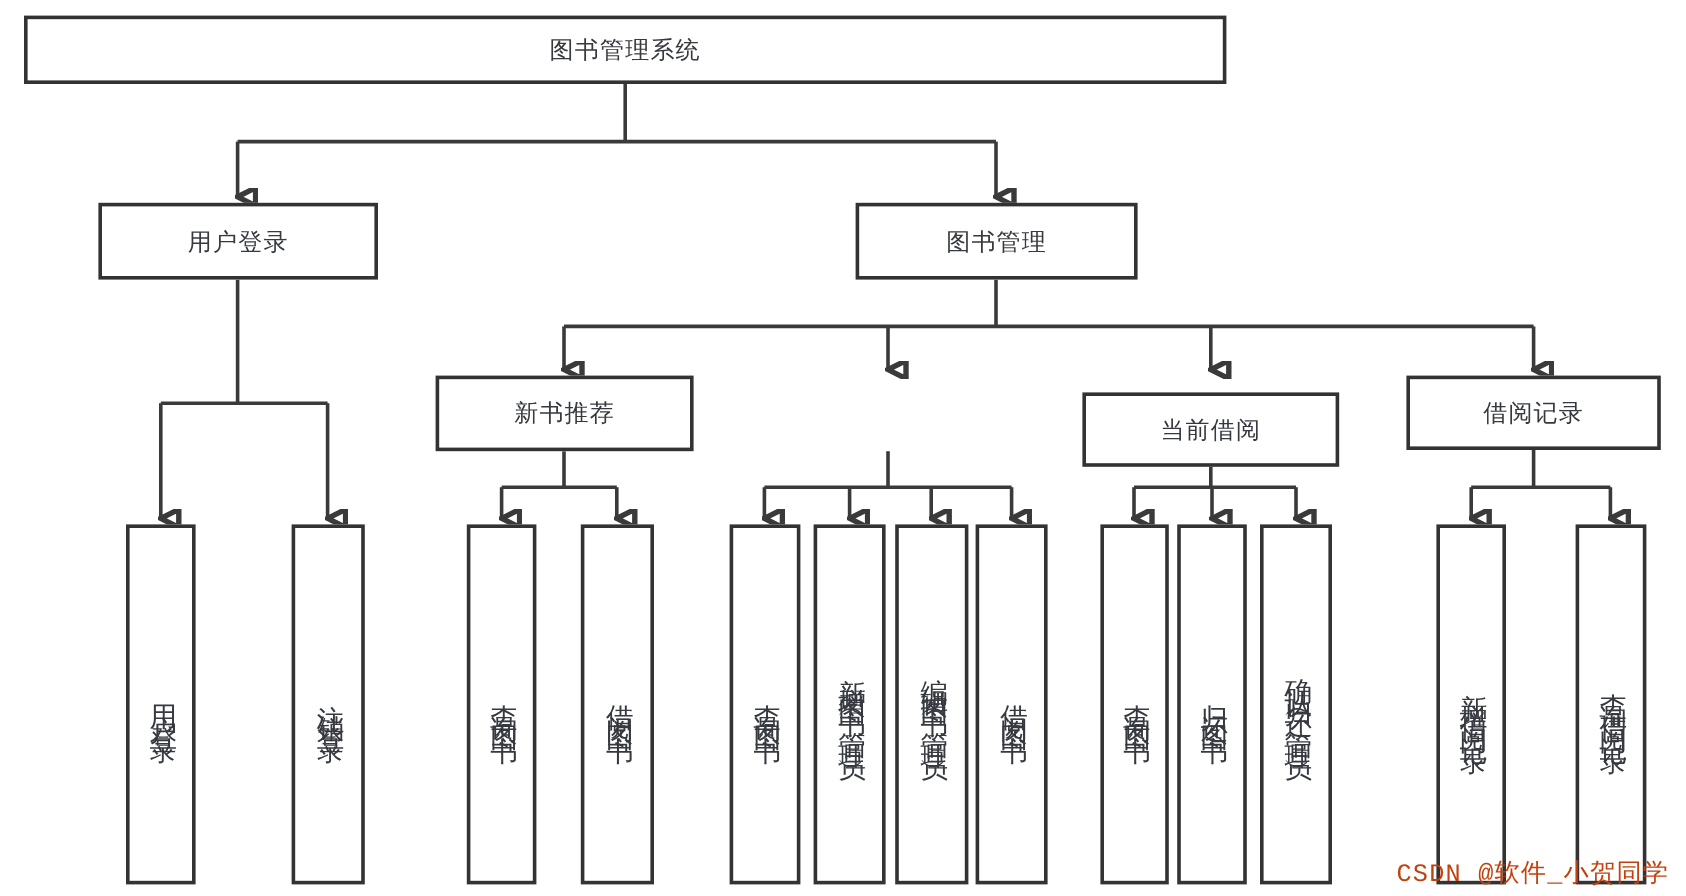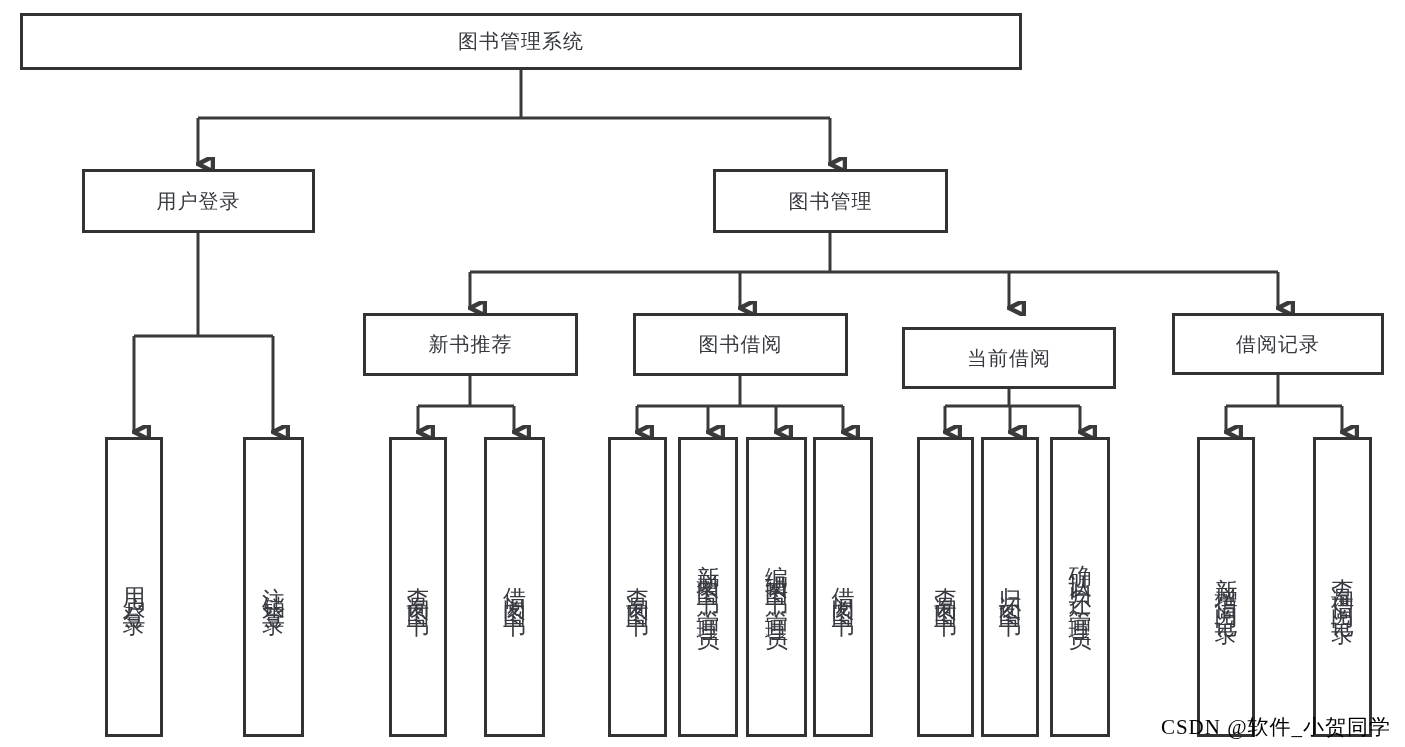--- a/index.html
+++ b/index.html
@@ -1,21 +1,21 @@
 <!DOCTYPE html>
 <html><head>
 <meta charset="utf-8">
 <style>
   html, body { margin: 0; padding: 0; background: #ffffff; }
   .canvas {
     position: relative;
     width: 1405px;
     height: 747px;
     background: #ffffff;
-    font-family: Liberation Serif, serif;
+    font-family: Liberation Mono, monospace;
     overflow: hidden;
   }
   .connectors {
     position: absolute;
     left: 0; top: 0;
     width: 1405px; height: 747px;
   }
   .connectors path { stroke: #3a3a3a; stroke-width: 3; fill: none; }
   .box {
     position: absolute;
@@ -35,21 +35,21 @@
     font-size: 23px;
     letter-spacing: 9px;
     line-height: 1;
     color: #36393f;
   }
   .watermark {
     position: absolute;
     right: 14px;
     bottom: 6px;
     font-size: 21px;
-    color: #000000;
+    color: #c2410c;
     letter-spacing: 1px;
     white-space: nowrap;
   }
 </style>
 </head>
 <body>
 
 <div class="canvas">
 
   <svg class="connectors" viewBox="0 0 1405 747" xmlns="http://www.w3.org/2000/svg">
@@ -107,23 +107,20 @@
   <div class="box" style="left:82px; top:169px; width:233px; height:64px;">
     <span class="hlabel">用户登录</span>
   </div>
   <div class="box" style="left:713px; top:169px; width:235px; height:64px;">
     <span class="hlabel">图书管理</span>
   </div>
 
   <div class="box" style="left:363px; top:313px; width:215px; height:63px;">
     <span class="hlabel">新书推荐</span>
   </div>
-  <div class="box" style="left:633px; top:313px; width:215px; height:63px;">
-    <span class="hlabel">图书借阅</span>
-  </div>
   <div class="box" style="left:902px; top:313px; width:214px; height:62px;margin-top:14px;">
     <span class="hlabel">当前借阅</span>
   </div>
   <div class="box" style="left:1172px; top:313px; width:212px; height:62px;">
     <span class="hlabel">借阅记录</span>
   </div>
 
   <div class="box" style="left:105px; top:437px; width:58px; height:300px;">
     <span class="vtext">用户登录</span>
   </div>

